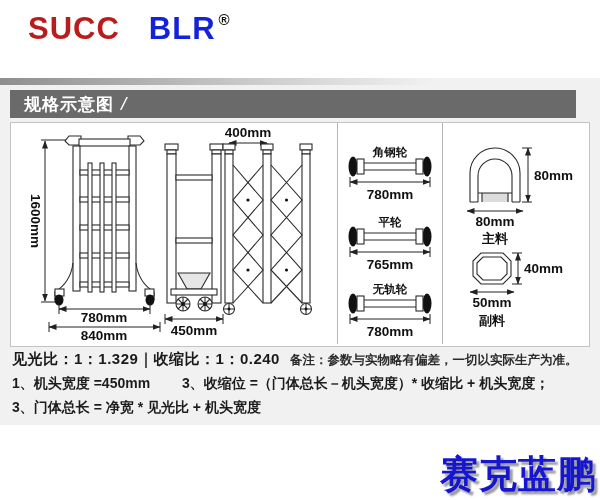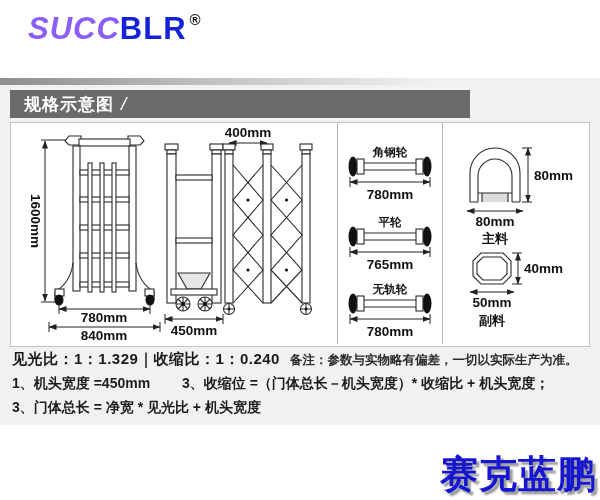--- a/index.html
+++ b/index.html
@@ -1,28 +1,28 @@
 <!DOCTYPE html>
 <html><head>
 <meta charset="utf-8">
 <style>
   html,body{margin:0;padding:0;}
   body{width:600px;height:500px;background:#fff;font-family:"Liberation Sans",sans-serif;position:relative;overflow:hidden;}
   .page{position:absolute;inset:0;}
   
   .logo{position:absolute;left:28px;top:12px;}
   .logo-l1{font-weight:bold;font-size:31px;line-height:1;letter-spacing:1px;}
-  .logo-succ{color:#8b5cf6;font-style:italic;}
-  .logo-blr{color:#1523d8;}
+  .logo-succ{color:#b91c1c;}
+  .logo-blr{color:#1523d8;margin-left:29px;}
   .logo-reg{font-size:15px;vertical-align:14px;color:#111;font-weight:bold;margin-left:3px;}
   .logo-l2{font-size:26px;font-weight:bold;color:#000;letter-spacing:13px;margin-top:5px;font-family:"DejaVu Serif",serif;white-space:nowrap;}
   
   .band{position:absolute;left:0;top:78px;width:600px;height:347px;background:#f1f1f1;}
   .band-grad{position:absolute;top:0;left:0;width:100%;height:7px;background:linear-gradient(90deg,#8e8e8e 0%,#c8c8c8 40%,#f1f1f1 72%);}
-  .hbar{position:absolute;left:10px;top:12px;width:460px;height:28px;background:#6a6a6a;color:#fff;display:flex;align-items:center;padding-left:14px;box-sizing:border-box;}
+  .hbar{position:absolute;left:10px;top:12px;width:566px;height:28px;background:#6a6a6a;color:#fff;display:flex;align-items:center;padding-left:14px;box-sizing:border-box;}
   .h-zh{font-size:17px;font-weight:bold;letter-spacing:1px;}
   .h-sep{font-size:19px;font-weight:300;margin:0 7px;font-style:italic;}
   .h-en{font-size:12.5px;color:#f2f2f2;}
   .panel{position:absolute;left:10px;top:44px;width:578px;height:223px;background:#fff;border:1px solid #c3c3c3;box-sizing:content-box;}
   .panel svg{display:block;}
   
   .notes{position:absolute;left:12px;top:272px;color:#1a1a1a;white-space:nowrap;}
   .n1{display:flex;align-items:baseline;}
   .n1-ratio{font-size:15px;font-weight:bold;letter-spacing:.5px;}
   .n1-remark{font-size:12.5px;font-weight:bold;margin-left:10px;color:#2b2b2b;}

